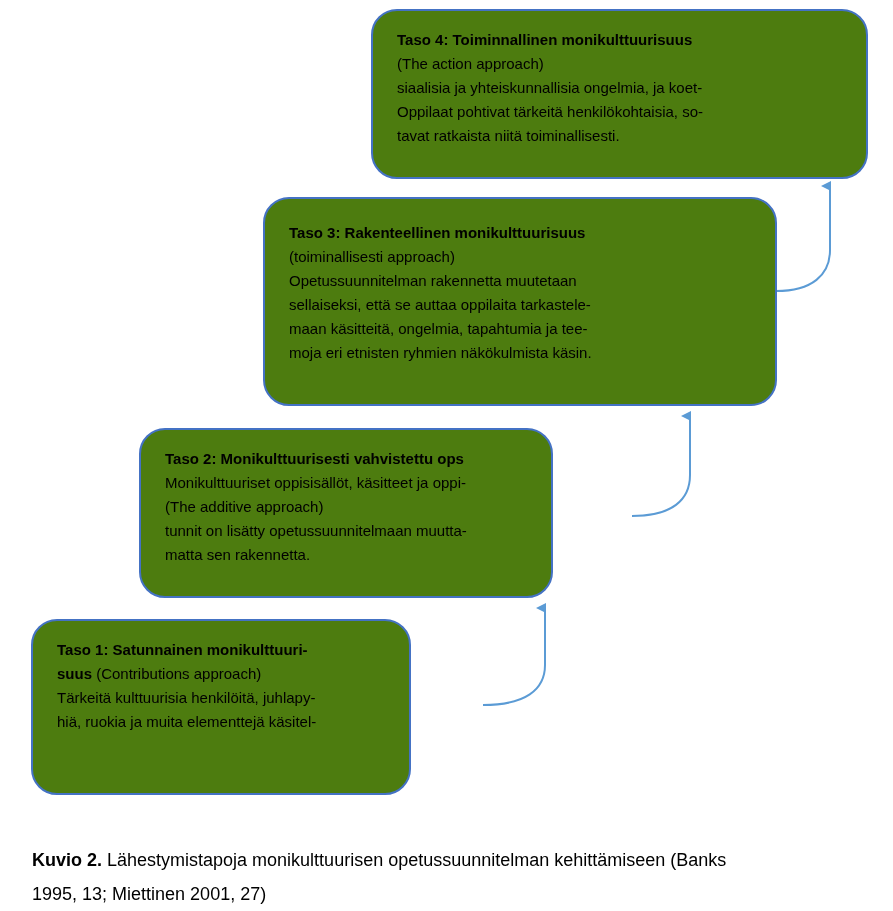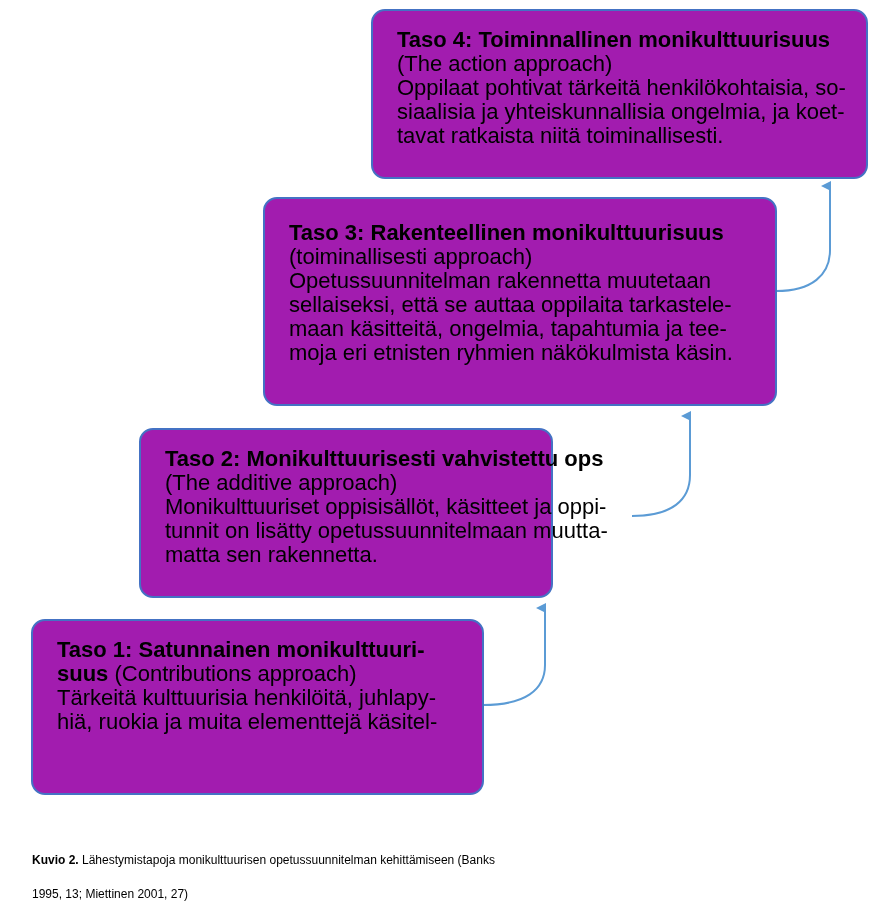--- a/index.html
+++ b/index.html
@@ -1,23 +1,23 @@
 <!DOCTYPE html>
 <html><head>
 <meta charset="utf-8">
 <style>
   html, body { margin: 0; padding: 0; background: #ffffff; }
   body { width: 893px; height: 911px; position: relative; overflow: hidden;
          font-family: "Liberation Sans", sans-serif; color: #000; }
   .box { position: absolute; box-sizing: border-box; border: 2px solid #4472c4;
-         border-radius: 14px; background: #a21caf; font-size: 22px; line-height: 24px; }
+         border-radius: 26px; background: #4d7c0f; font-size: 15px; line-height: 24px; }
   .box .t { font-weight: bold; }
   .line { display: block; white-space: nowrap; }
   #connectors { position: absolute; left: 0; top: 0; }
-  .caption { position: absolute; left: 32px; top: 843px; font-size: 12px; line-height: 34px;
+  .caption { position: absolute; left: 32px; top: 843px; font-size: 18px; line-height: 34px;
              white-space: nowrap; }
   .caption .lbl { font-weight: bold; }
 </style>
 </head>
 <body>
 
 <svg id="connectors" width="893" height="911">
   <defs>
     <marker id="ah" markerWidth="10" markerHeight="10" refX="5" refY="9" orient="auto" markerUnits="userSpaceOnUse">
       <path d="M0,10 L5,0 L10,10 Z" fill="#5b9bd5"></path>
@@ -27,43 +27,43 @@
   <path d="M483,705 C525,705 545,690 545,665 L545,608" fill="none" stroke="#5b9bd5" stroke-width="2" marker-end="url(#ah)"></path>
 
   <path d="M632,516 C672,516 690,500 690,475 L690,416" fill="none" stroke="#5b9bd5" stroke-width="2" marker-end="url(#ah)"></path>
 
   <path d="M776,291 C812,291 830,275 830,250 L830,186" fill="none" stroke="#5b9bd5" stroke-width="2" marker-end="url(#ah)"></path>
 </svg>
 
 <div class="box" style="left:371px; top:9px; width:497px; height:170px; padding:17px 0 0 24px;">
   <span class="line t">Taso 4: Toiminnallinen monikulttuurisuus</span>
   <span class="line">(The action approach)</span>
+  <span class="line">siaalisia ja yhteiskunnallisia ongelmia, ja koet-</span>
   <span class="line">Oppilaat pohtivat tärkeitä henkilökohtaisia, so-</span>
-  <span class="line">siaalisia ja yhteiskunnallisia ongelmia, ja koet-</span>
   <span class="line">tavat ratkaista niitä toiminallisesti.</span>
 </div>
 
 <div class="box" style="left:263px; top:197px; width:514px; height:209px; padding:22px 0 16px 24px;">
   <span class="line t">Taso 3: Rakenteellinen monikulttuurisuus</span>
   <span class="line">(toiminallisesti approach)</span>
   <span class="line">Opetussuunnitelman rakennetta muutetaan</span>
   <span class="line">sellaiseksi, että se auttaa oppilaita tarkastele-</span>
   <span class="line">maan käsitteitä, ongelmia, tapahtumia ja tee-</span>
   <span class="line">moja eri etnisten ryhmien näkökulmista käsin.</span>
 </div>
 
 <div class="box" style="left:139px; top:428px; width:414px; height:170px; padding:17px 0 0 24px;">
   <span class="line t">Taso 2: Monikulttuurisesti vahvistettu ops</span>
+  <span class="line">Monikulttuuriset oppisisällöt, käsitteet ja oppi-</span>
   <span class="line">(The additive approach)</span>
-  <span class="line">Monikulttuuriset oppisisällöt, käsitteet ja oppi-</span>
   <span class="line">tunnit on lisätty opetussuunnitelmaan muutta-</span>
   <span class="line">matta sen rakennetta.</span>
 </div>
 
-<div class="box" style="left:31px; top:619px; width:453px; height:176px; padding:17px 0 0 24px;">
+<div class="box" style="left:31px; top:619px; width:380px; height:176px; padding:17px 0 0 24px;">
   <span class="line t">Taso 1: Satunnainen monikulttuuri-</span>
   <span class="line"><span class="t">suus</span><span> (Contributions approach)</span></span>
   <span class="line">Tärkeitä kulttuurisia henkilöitä, juhlapy-</span>
   <span class="line">hiä, ruokia ja muita elementtejä käsitel-</span>
 </div>
 
 <div class="caption">
   <div><span class="lbl">Kuvio 2.</span><span> Lähestymistapoja monikulttuurisen opetussuunnitelman kehittämiseen (Banks</span></div>
   <div>1995, 13; Miettinen 2001, 27)</div>
 </div>

